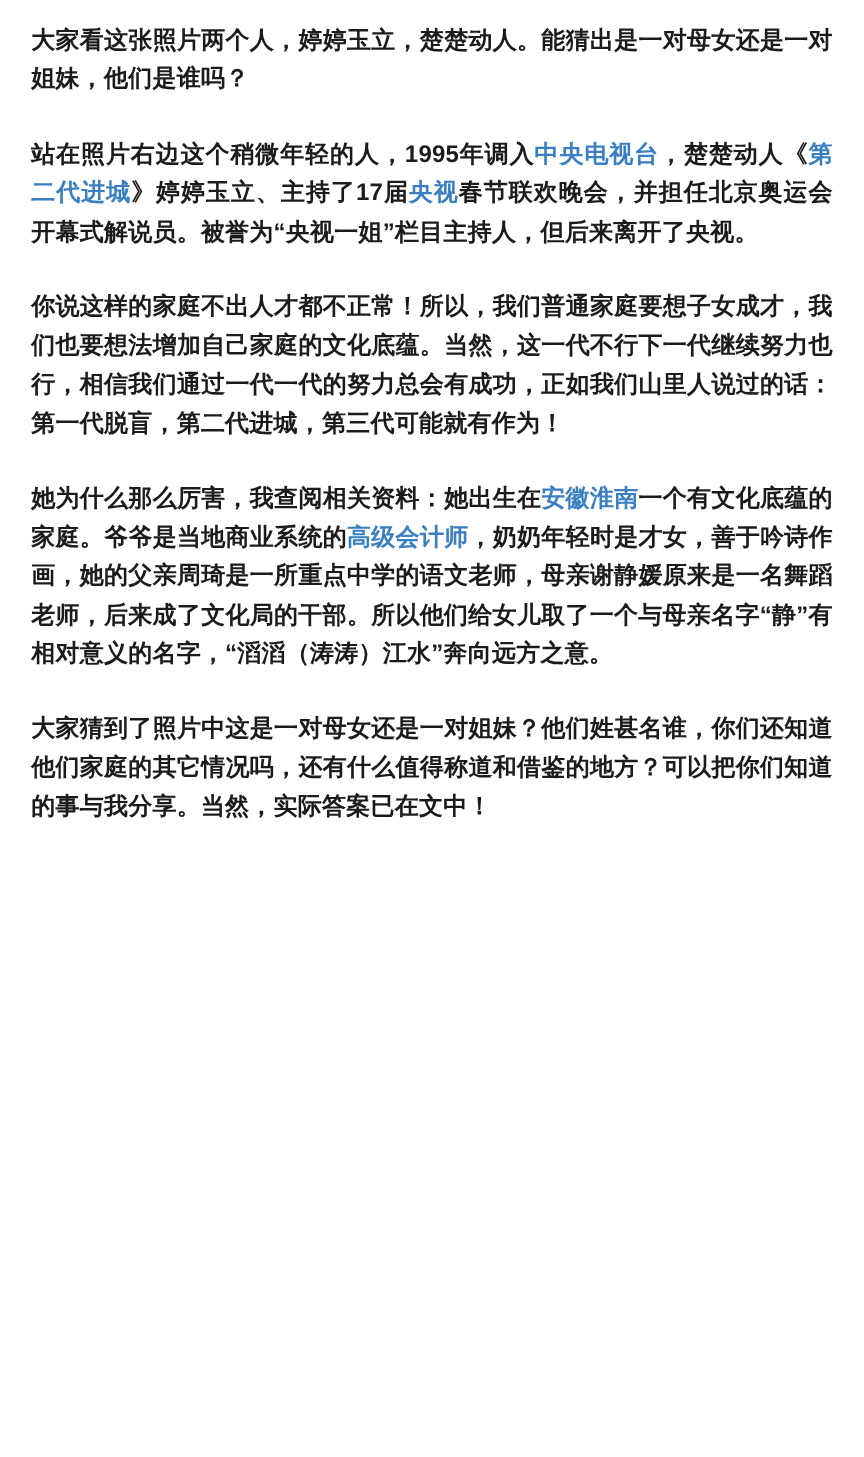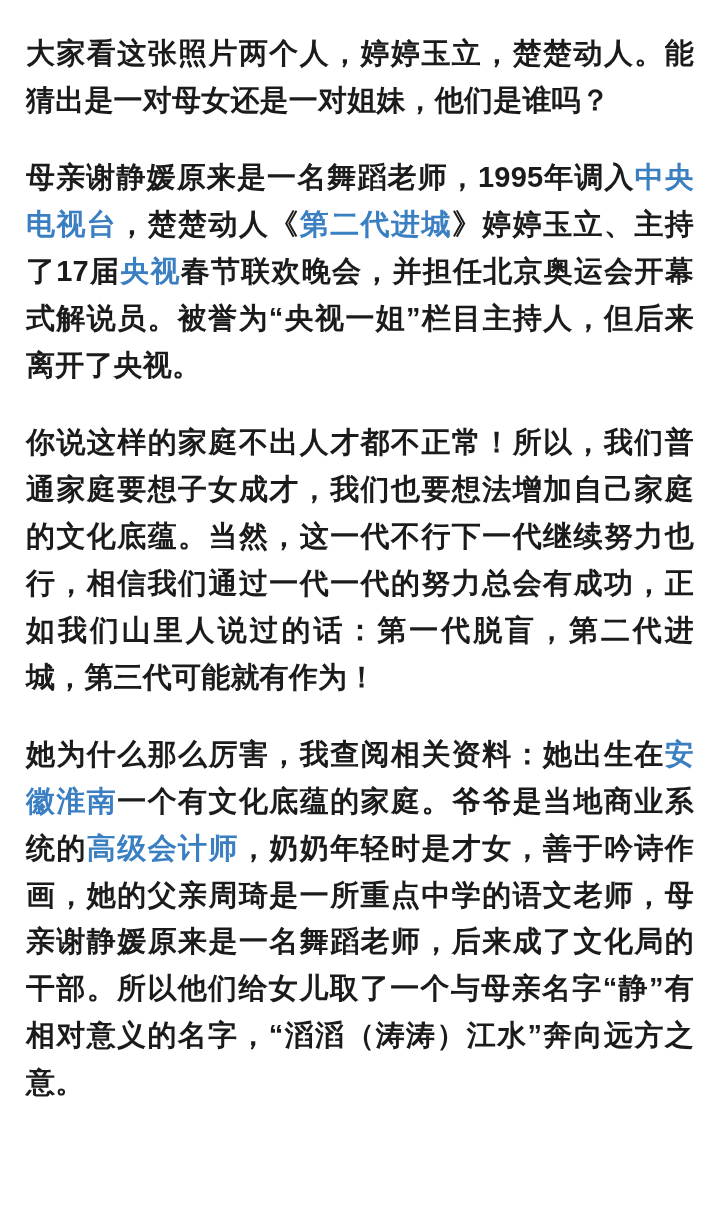--- a/index.html
+++ b/index.html
@@ -11,39 +11,40 @@
     width: 720px;
     min-height: 1214px;
     font-family: "Liberation Sans", "DejaVu Sans", sans-serif;
   }
   .article {
     box-sizing: border-box;
     width: 720px;
     padding: 18px 26px 24px 26px;
   }
   .para {
-    font-size: 29px;
+    font-size: 20px;
     line-height: 1.62;
     font-weight: bold;
     color: #1b1b1b;
     letter-spacing: 0.2px;
-    margin: 12px 0 30px 0;
+    margin: 0 0 30px 0;
     text-align: justify;
     text-justify: inter-ideograph;
   }
   .para:last-child {
     margin-bottom: 0;
   }
   .link {
     color: #3a7fc1;
     font-weight: bold;
   }
 </style>
 </head>
 <body>
 
 <div class="article">
 
 <p class="para"><span>大家看这张照片两个人，婷婷玉立，楚楚动人。能猜出是一对母女还是一对姐妹，他们是谁吗？</span></p>
-    <p class="para"><span>母亲谢静媛原来是一名舞蹈老师，1995年调入</span><span class="link">中央电视台</span><span>，楚楚动人《</span><span class="link">第二代进城</span><span>》婷婷玉立、主持了17届</span><span class="link">央视</span><span>春节联欢晚会，并担任北京奥运会开幕式解说员。被誉为“央视一姐”栏目主持人，但后来离开了央视。</span></p>
+    <p class="para"><span>站在照片右边这个稍微年轻的人，1995年调入</span><span class="link">中央电视台</span><span>，楚楚动人《</span><span class="link">第二代进城</span><span>》婷婷玉立、主持了17届</span><span class="link">央视</span><span>春节联欢晚会，并担任北京奥运会开幕式解说员。被誉为“央视一姐”栏目主持人，但后来离开了央视。</span></p>
     <p class="para"><span>你说这样的家庭不出人才都不正常！所以，我们普通家庭要想子女成才，我们也要想法增加自己家庭的文化底蕴。当然，这一代不行下一代继续努力也行，相信我们通过一代一代的努力总会有成功，正如我们山里人说过的话：第一代脱盲，第二代进城，第三代可能就有作为！</span></p>
     <p class="para"><span>她为什么那么厉害，我查阅相关资料：她出生在</span><span class="link">安徽淮南</span><span>一个有文化底蕴的家庭。爷爷是当地商业系统的</span><span class="link">高级会计师</span><span>，奶奶年轻时是才女，善于吟诗作画，她的父亲周琦是一所重点中学的语文老师，母亲谢静媛原来是一名舞蹈老师，后来成了文化局的干部。所以他们给女儿取了一个与母亲名字“静”有相对意义的名字，“滔滔（涛涛）江水”奔向远方之意。</span></p>
+    <p class="para"><span>大家猜到了照片中这是一对母女还是一对姐妹？他们姓甚名谁，你们还知道他们家庭的其它情况吗，还有什么值得称道和借鉴的地方？可以把你们知道的事与我分享。当然，实际答案已在文中！</span></p>
   </div>
 
 </body></html>

